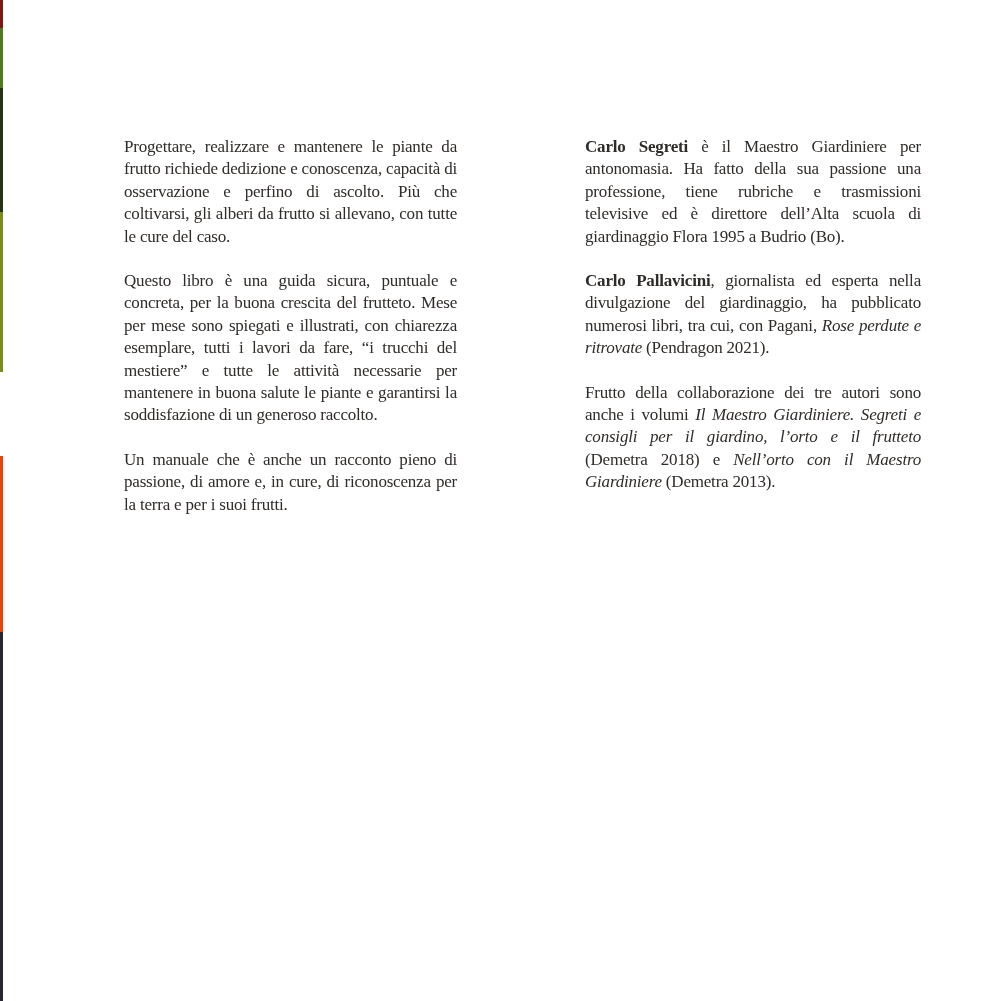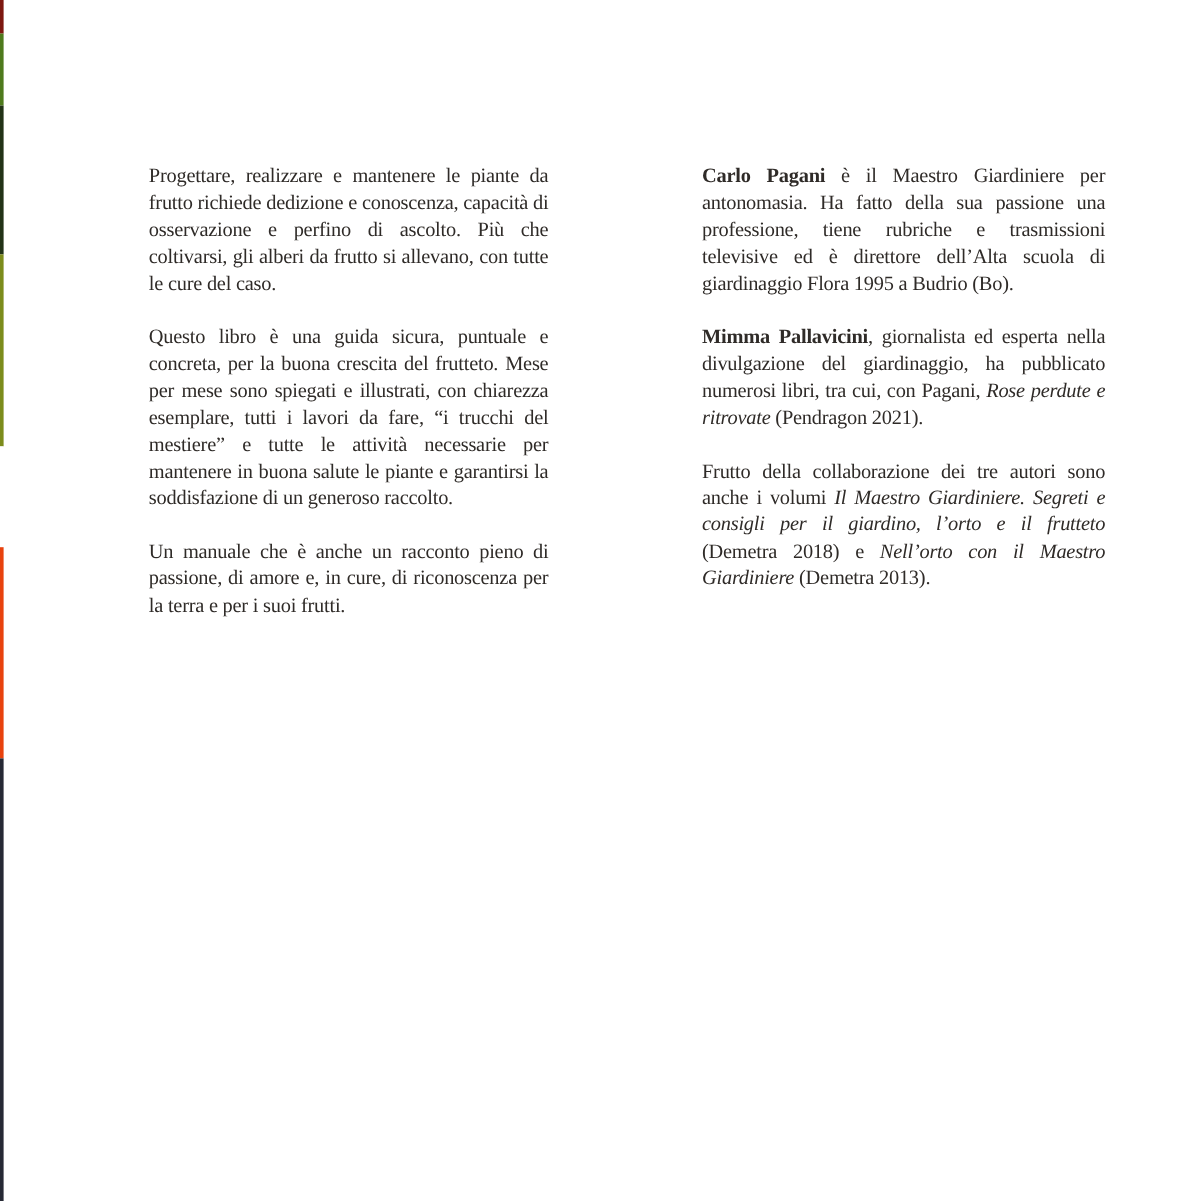--- a/index.html
+++ b/index.html
@@ -55,16 +55,16 @@
     <div style="height: 369px; background: rgb(38, 41, 53);"></div>
   </div>
 
 <div class="text-column col-left">
   <p>Progettare, realizzare e mantenere le piante da frutto richiede dedizione e conoscenza, capacità di osservazione e perfino di ascolto. Più che coltivarsi, gli alberi da frutto si alle­vano, con tutte le cure del caso.</p>
   <p>Questo libro è una guida sicura, puntuale e concreta, per la buona crescita del frutteto. Mese per mese sono spiegati e illustrati, con chiarezza esemplare, tutti i lavori da fare, “i trucchi del mestiere” e tutte le attività ne­cessarie per mantenere in buona salute le piante e garantirsi la soddisfazione di un generoso raccolto.</p>
   <p>Un manuale che è anche un racconto pieno di passione, di amore e, in cure, di ricono­scenza per la terra e per i suoi frutti.</p>
 </div>
 
 <div class="text-column col-right">
-  <p><span class="b">Carlo Pagani</span><span> è il Maestro Giardiniere per antonomasia. Ha fatto della sua passione una professione, tiene rubriche e trasmis­sioni televisive ed è direttore dell’Alta scuo­la di giardinaggio Flora 1995 a Budrio (Bo).</span></p>
-  <p><span class="b">Mimma Pallavicini</span><span>, giornalista ed esperta nella divulgazione del giardinaggio, ha pub­blicato numerosi libri, tra cui, con Pagani, </span><span class="it">Rose perdute e ritrovate</span><span> (Pendragon 2021).</span></p>
+  <p><span class="b">Carlo Segreti</span><span> è il Maestro Giardiniere per antonomasia. Ha fatto della sua passione una professione, tiene rubriche e trasmis­sioni televisive ed è direttore dell’Alta scuo­la di giardinaggio Flora 1995 a Budrio (Bo).</span></p>
+  <p><span class="b">Carlo Pallavicini</span><span>, giornalista ed esperta nella divulgazione del giardinaggio, ha pub­blicato numerosi libri, tra cui, con Pagani, </span><span class="it">Rose perdute e ritrovate</span><span> (Pendragon 2021).</span></p>
   <p><span>Frutto della collaborazione dei tre autori sono anche i volumi </span><span class="it">Il Maestro Giardinie­re. Segreti e consigli per il giardino, l’orto e il frutteto</span><span> (Demetra 2018) e </span><span class="it">Nell’orto con il Maestro Giardiniere</span><span> (Demetra 2013).</span></p>
 </div>
 
 </body></html>

